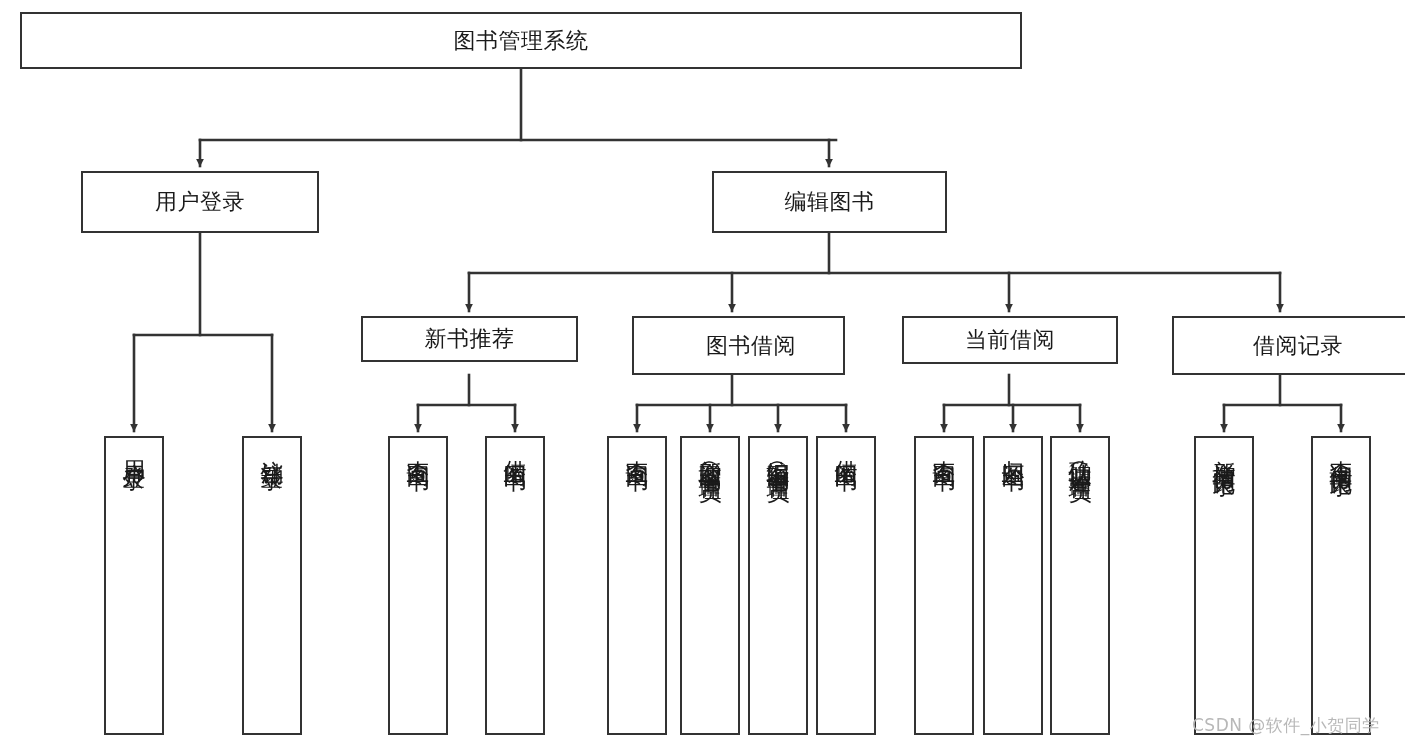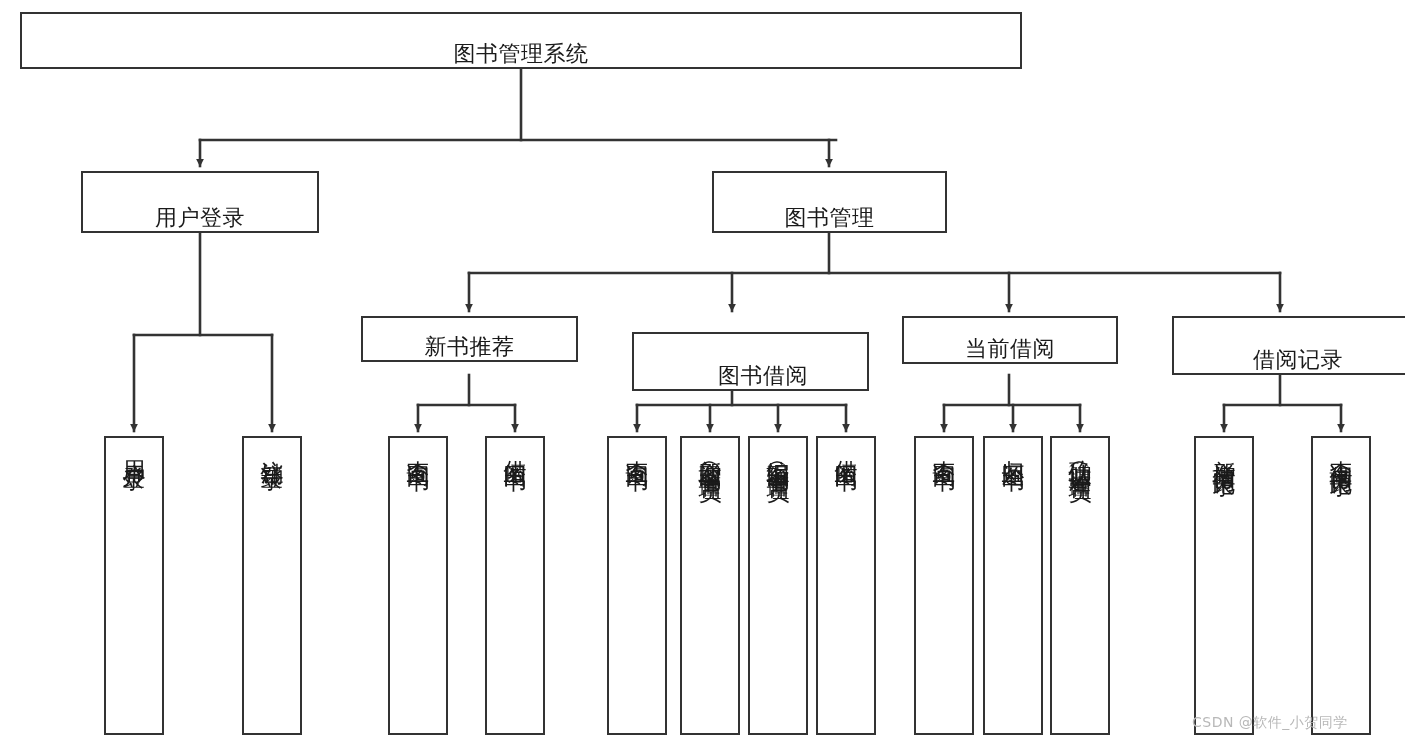--- a/index.html
+++ b/index.html
@@ -23,21 +23,21 @@
     top: 0;
     width: 1405px;
     height: 747px;
   }
   .node {
     position: absolute;
     box-sizing: border-box;
     border: 2.5px solid #333333;
     background: #ffffff;
     display: flex;
-    align-items: flex-end;
+    align-items: center;
     justify-content: center;
     color: #1a1a1a;
     z-index: 2;
   }
   .node .label {
     display: block;
     text-align: center;
     line-height: 1.18;
     letter-spacing: 0.5px;
   }
@@ -54,21 +54,21 @@
     text-orientation: upright;
     font-size: 23px;
     letter-spacing: 3px;
     line-height: 1;
     white-space: nowrap;
   }
   #watermark {
     position: absolute;
     left: 1192px;
     top: 714px;
-    font-size: 14px;
+    font-size: 17px;
     color: #b8b8b8;
     letter-spacing: 0.5px;
     white-space: nowrap;
     z-index: 5;
     font-family: "DejaVu Sans", "Liberation Sans", sans-serif;
   }
 </style>
 </head>
 <body>
 
@@ -125,27 +125,27 @@
   </svg>
 
   <div class="node h" style="left:20px; top:12px; width:1002px; height:57px;">
     <span class="label">图书管理系统</span>
   </div>
 
   <div class="node h" style="left:81px; top:171px; width:238px; height:62px;">
     <span class="label">用户登录</span>
   </div>
   <div class="node h" style="left:712px; top:171px; width:235px; height:62px;">
-    <span class="label">图书管理</span>
+    <span class="label">编辑图书</span>
   </div>
 
   <div class="node h" style="left:361px; top:316px; width:217px; height:46px;">
     <span class="label">新书推荐</span>
   </div>
-  <div class="node h" style="left:632px; top:332px; width:237px; height:59px;padding-left:25px;">
+  <div class="node h" style="left:632px; top:316px; width:213px; height:59px;padding-left:25px;">
     <span class="label">图书借阅</span>
   </div>
   <div class="node h" style="left:902px; top:316px; width:216px; height:48px;">
     <span class="label">当前借阅</span>
   </div>
   <div class="node h" style="left:1172px; top:316px; width:252px; height:59px;">
     <span class="label">借阅记录</span>
   </div>
 
   <div class="node v" style="left:104px; top:436px; width:60px; height:299px;">

